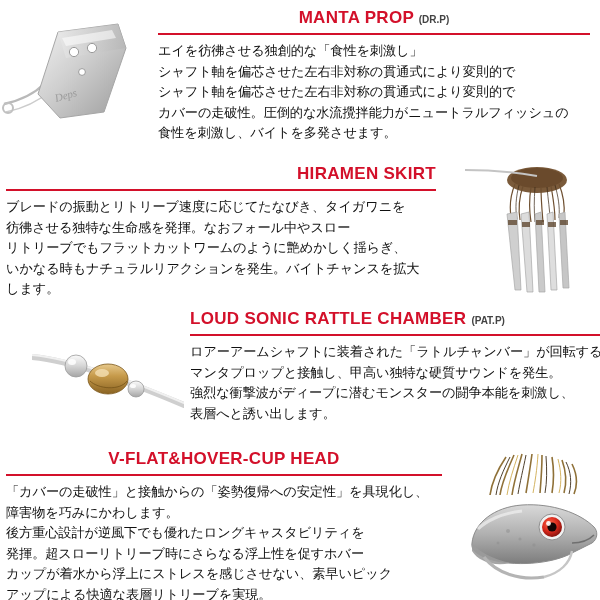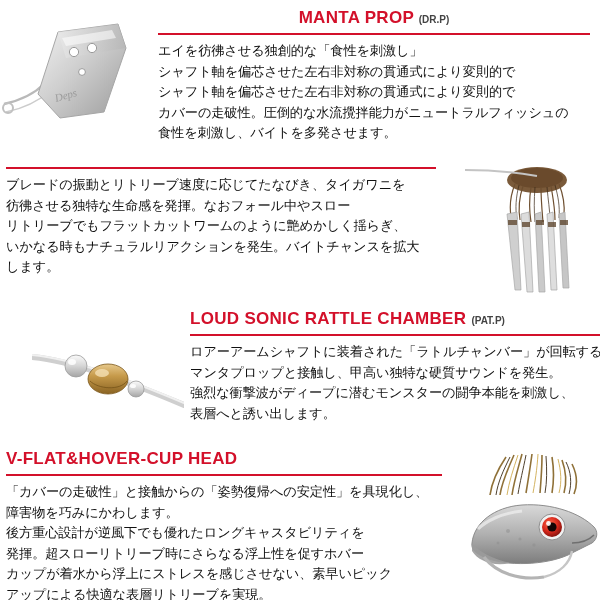--- a/index.html
+++ b/index.html
@@ -100,21 +100,21 @@
   }
 
   
   #sec4 {
     left: 0; top: 443px; width: 600px; height: 157px;
   }
   #sec4 .txt {
     position: absolute;
     left: 6px; top: 6px; width: 436px;
   }
-  #sec4 .heading { text-align: left; }
+  #sec4 .heading { text-align: center; }
   #img4 {
     position: absolute;
     right: 0; top: 8px;
     width: 152px; height: 148px;
     overflow: hidden;
   }
 
   .para { margin: 0; }
   .para + .para { margin-top: 0px; }
 
@@ -172,20 +172,24 @@
         <p class="para">シャフト軸を偏芯させた左右非対称の貫通式により変則的で</p>
         <p class="para">カバーの走破性。圧倒的な水流攪拌能力がニュートラルフィッシュの</p>
         <p class="para">食性を刺激し、バイトを多発させます。</p>
       </div>
     </div>
   </div>
 
   <div class="section" id="sec2">
 
     <div class="txt">
+      <div class="heading">
+        <span>HIRAMEN SKIRT</span>
+        <span class="pat"></span>
+      </div>
       <div class="rule"></div>
       <div class="body-text">
         <p class="para">ブレードの振動とリトリーブ速度に応じてたなびき、タイガワニを</p>
         <p class="para">彷彿させる独特な生命感を発揮。なおフォール中やスロー</p>
         <p class="para">リトリーブでもフラットカットワームのように艶めかしく揺らぎ、</p>
         <p class="para">いかなる時もナチュラルリアクションを発生。バイトチャンスを拡大</p>
         <p class="para">します。</p>
       </div>
     </div>
 

